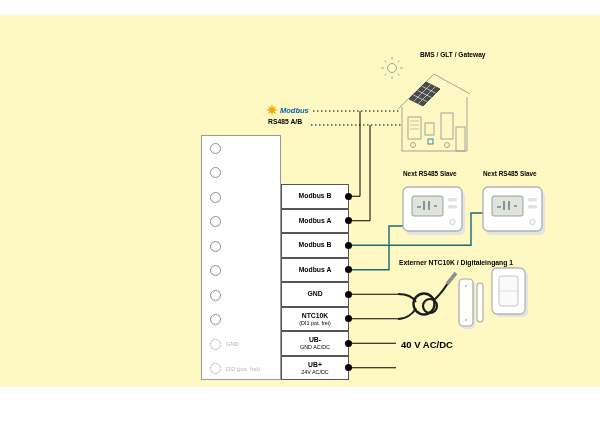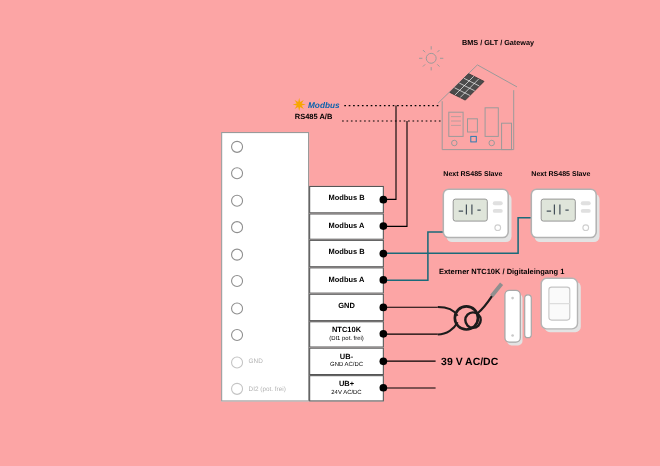--- a/index.html
+++ b/index.html
@@ -1,18 +1,18 @@
 <!DOCTYPE html>
 <html><head>
 <meta charset="utf-8">
 <style>
   * { margin:0; padding:0; box-sizing:border-box; }
   html,body { background:#ffffff; }
   body { font-family:"Liberation Sans", sans-serif; }
-  .canvas { position:relative; width:600px; height:424px; background:#fca5a5; overflow:hidden; }
+  .canvas { position:relative; width:600px; height:372px; background:#fef9c3; overflow:hidden;margin-top:15px; }
   .layer { position:absolute; left:0; top:0; z-index:1; pointer-events:none; }
 
   
   .left-col { position:absolute; left:201px; top:120px; width:80px; height:245px;
               border:1px solid #9a9a9a; background:#fff; z-index:2; }
   .lrow { position:absolute; left:0; width:78px; height:24.5px; display:flex; align-items:center; }
   .lcircle { width:11px; height:11px; border:1.4px solid #8f8f8f; border-radius:50%;
              margin-left:8px; background:#fff; flex:0 0 auto; }
   .lcircle.dim { border-color:#c4c4c4; }
   .lrow-label { margin-left:5px; font-size:5.8px; color:#b3b3b3; white-space:nowrap; }
@@ -210,15 +210,15 @@
     <svg width="12" height="12" viewBox="0 0 12 12">
       <polygon points="12,6 8.2,6.9 10.2,10.2 6.9,8.2 6,12 5.1,8.2 1.8,10.2 3.8,6.9 0,6 3.8,5.1 1.8,1.8 5.1,3.8 6,0 6.9,3.8 10.2,1.8 8.2,5.1" fill="#f7a600"></polygon>
     </svg>
     <span class="mlogo-text">Modbus</span>
   </div>
   <div class="lbl rs485">RS485 A/B</div>
   <div class="lbl bms">BMS / GLT / Gateway</div>
   <div class="lbl slave" style="left:403px">Next RS485 Slave</div>
   <div class="lbl slave" style="left:483px">Next RS485 Slave</div>
   <div class="lbl sensor">Externer NTC10K / Digitaleingang 1</div>
-  <div class="lbl power">39 V AC/DC</div>
+  <div class="lbl power">40 V AC/DC</div>
 
 </div>
 
 </body></html>

